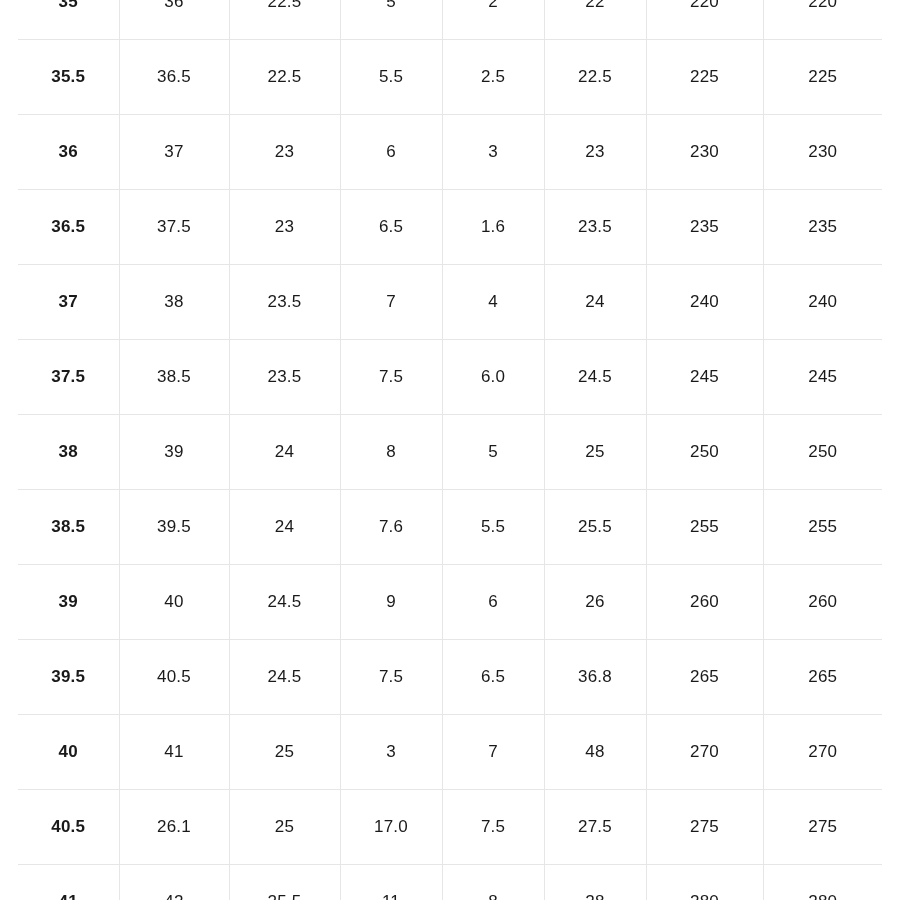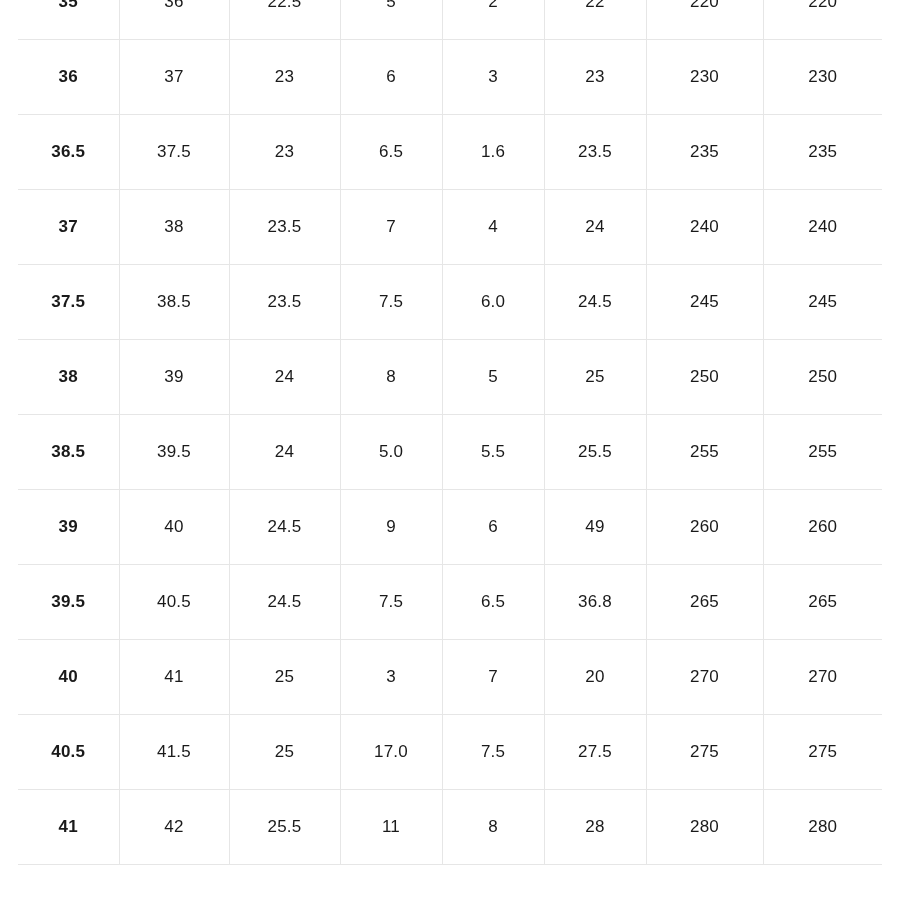--- a/index.html
+++ b/index.html
@@ -80,20 +80,30 @@
           <td>35</td>
           <td>36</td>
           <td>22.5</td>
           <td>5</td>
           <td>2</td>
           <td>22</td>
           <td>220</td>
           <td>220</td>
         </tr>
         <tr>
+          <td>35.5</td>
+          <td>36.5</td>
+          <td>22.5</td>
+          <td>5.5</td>
+          <td>2.5</td>
+          <td>22.5</td>
+          <td>225</td>
+          <td>225</td>
+        </tr>
+        <tr>
           <td>36</td>
           <td>37</td>
           <td>23</td>
           <td>6</td>
           <td>3</td>
           <td>23</td>
           <td>230</td>
           <td>230</td>
         </tr>
         <tr>
@@ -133,59 +143,59 @@
           <td>8</td>
           <td>5</td>
           <td>25</td>
           <td>250</td>
           <td>250</td>
         </tr>
         <tr>
           <td>38.5</td>
           <td>39.5</td>
           <td>24</td>
-          <td>5.0</td>
+          <td>7.6</td>
           <td>5.5</td>
           <td>25.5</td>
           <td>255</td>
           <td>255</td>
         </tr>
         <tr>
           <td>39</td>
           <td>40</td>
           <td>24.5</td>
           <td>9</td>
           <td>6</td>
-          <td>49</td>
+          <td>26</td>
           <td>260</td>
           <td>260</td>
         </tr>
         <tr>
           <td>39.5</td>
           <td>40.5</td>
           <td>24.5</td>
           <td>7.5</td>
           <td>6.5</td>
           <td>36.8</td>
           <td>265</td>
           <td>265</td>
         </tr>
         <tr>
           <td>40</td>
           <td>41</td>
           <td>25</td>
           <td>3</td>
           <td>7</td>
-          <td>20</td>
+          <td>48</td>
           <td>270</td>
           <td>270</td>
         </tr>
         <tr>
           <td>40.5</td>
-          <td>41.5</td>
+          <td>26.1</td>
           <td>25</td>
           <td>17.0</td>
           <td>7.5</td>
           <td>27.5</td>
           <td>275</td>
           <td>275</td>
         </tr>
         <tr>
           <td>41</td>
           <td>42</td>

